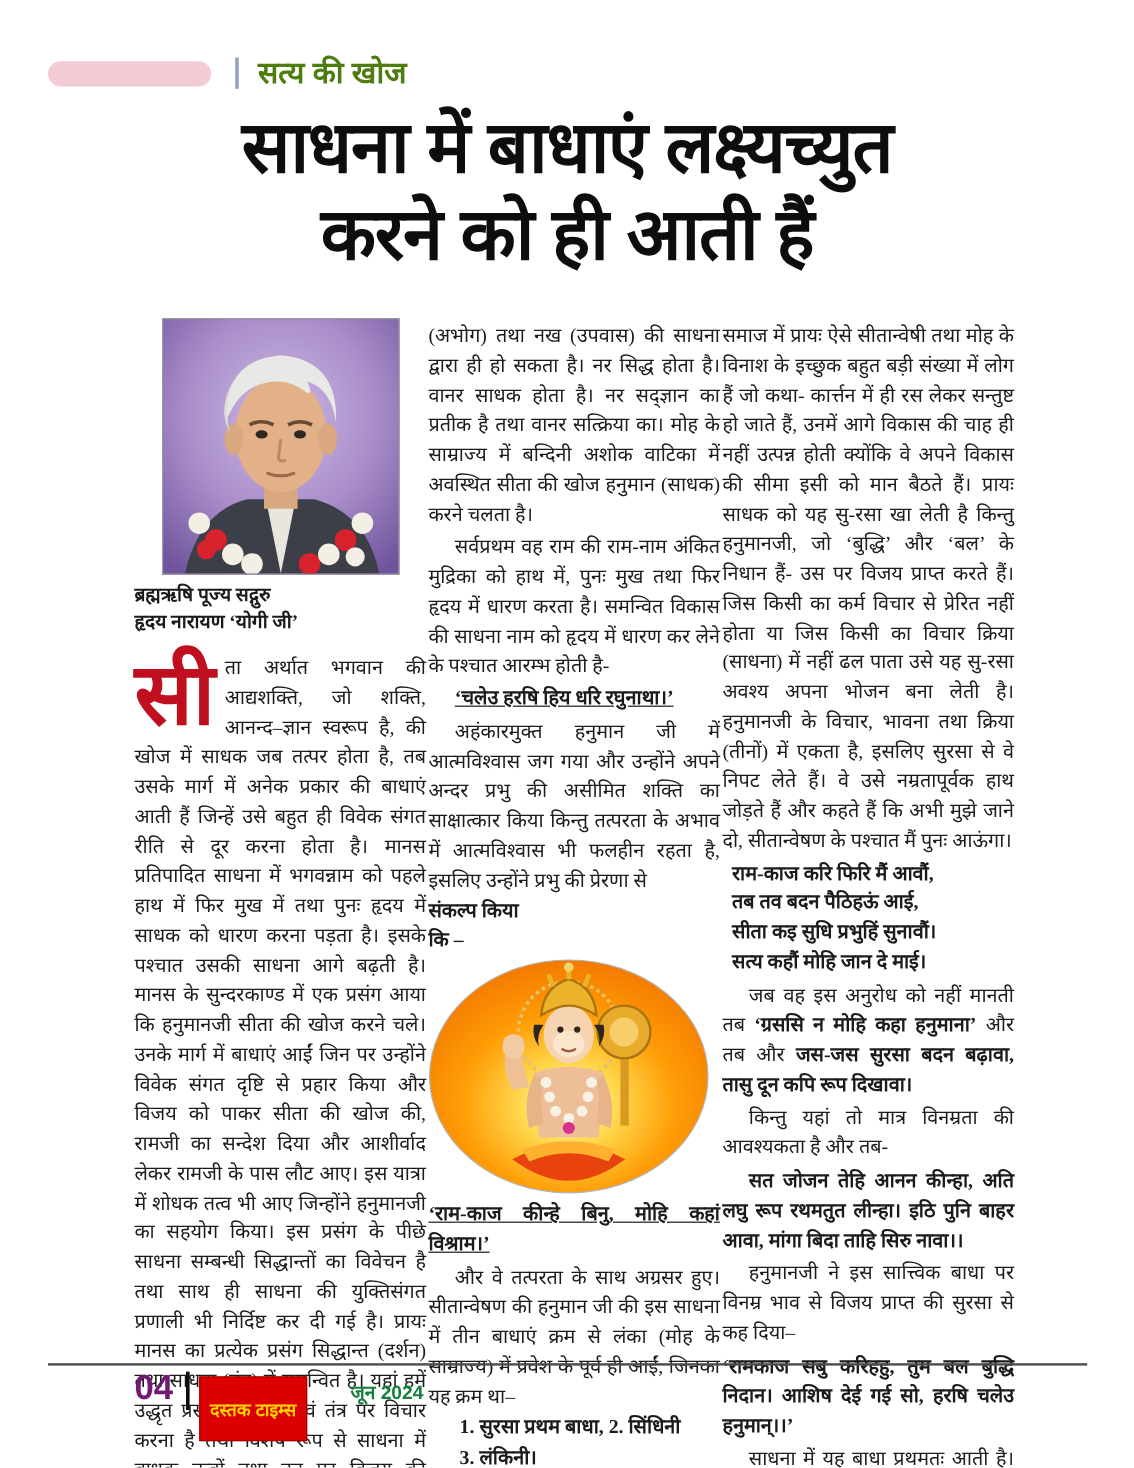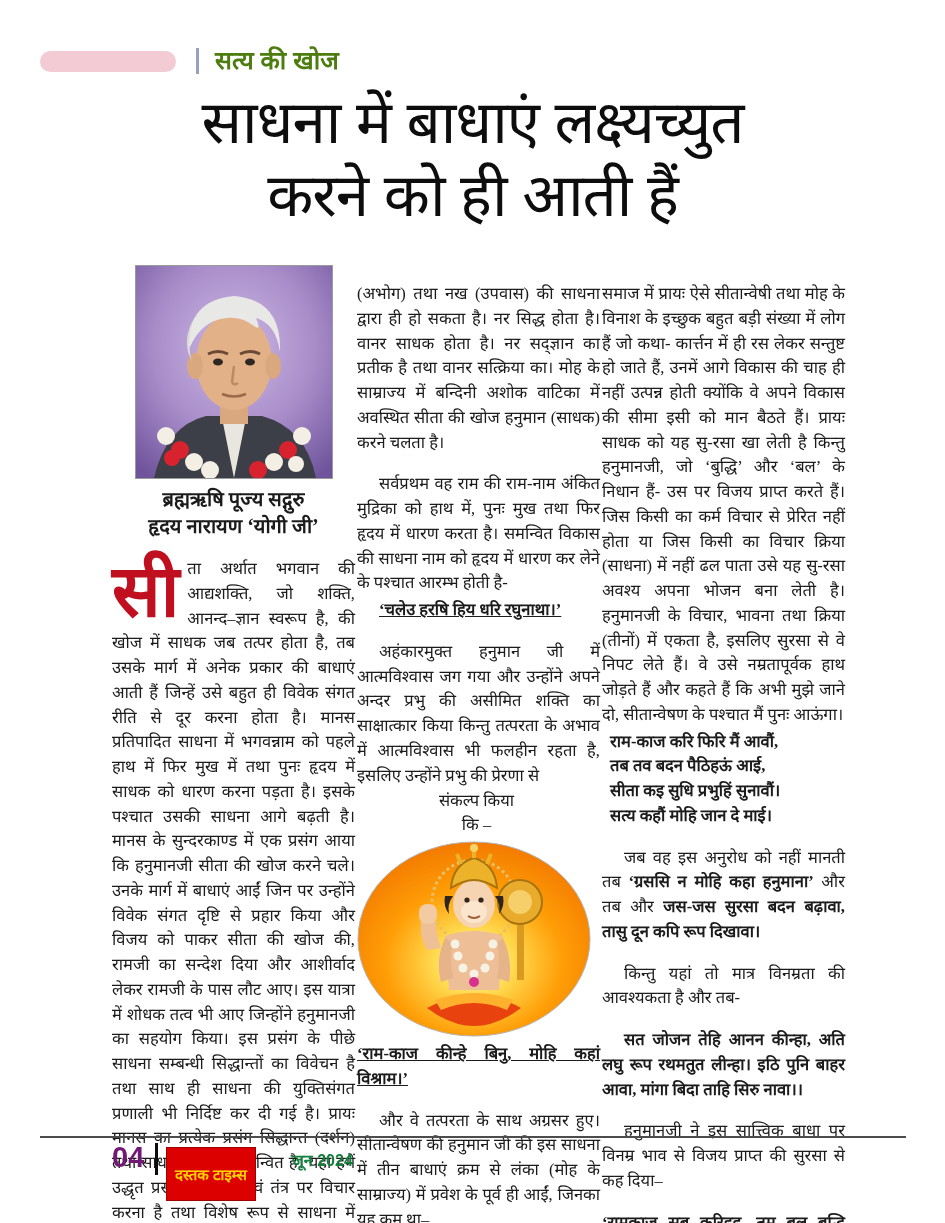--- a/index.html
+++ b/index.html
@@ -8,43 +8,43 @@
     font-family:"Liberation Serif", serif;color:#1b1b1b;overflow:hidden;
   }
   
   .hdr-pill{position:absolute;left:40px;top:51px;width:136px;height:21px;
     background:#f2cbd4;border-radius:11px;}
   .hdr-sep{position:absolute;left:196px;top:48px;width:3px;height:26px;background:#97a0bc;}
   .hdr-label{position:absolute;left:215px;top:42px;font-size:25px;font-weight:bold;
     color:#4d7c0f;font-family:"Liberation Sans", sans-serif;}
   
   .headline{position:absolute;left:80px;top:86px;width:785px;text-align:center;
-    font-family:"Liberation Sans", sans-serif;font-weight:400;color:#0d0d0d;
+    font-family:"Liberation Sans", sans-serif;font-weight:700;color:#0d0d0d;
     font-size:60px;line-height:1.22;letter-spacing:-1px;}
   
   .col{position:absolute;top:265px;width:243px;font-size:16.5px;line-height:1.5;
     text-align:justify;}
   .col1{left:112px;}
   .col2{left:357px;}
   .col3{left:602px;}
-  .para{margin:17px 0 1px 0;}
+  .para{margin:3px 0 1px 0;}
   .indent{text-indent:22px;}
   .bold{font-weight:bold;}
   
   .photo-frame{width:198px;height:214px;margin:0 auto;border:1px solid #9a9a9a;
     box-sizing:border-box;background:#8f76b5;}
-  .caption{margin-top:7px;margin-bottom:16px;text-align:center;font-weight:bold;
-    font-size:20px;line-height:1.35;}
+  .caption{margin-top:7px;margin-bottom:16px;text-align:left;font-weight:bold;
+    font-size:16px;line-height:1.35;}
   
   .dropcap{float:left;font-family:"Liberation Sans", sans-serif;font-weight:900;
     color:#c0101f;font-size:72px;line-height:56px;padding:6px 8px 0 0;}
   
   .quote-line{font-weight:bold;margin:2px 0;text-decoration:underline;}
   .quote-line.center-indent{text-indent:22px;}
-  .tail-right{text-align:center;font-weight:normal;padding-right:4px;line-height:1.45;}
+  .tail-right{text-align:left;font-weight:bold;padding-right:4px;line-height:1.45;}
   .hanuman-wrap{width:234px;height:198px;margin:3px 0 4px 0;}
   .list-line{font-weight:bold;text-indent:26px;margin:1px 0;}
   
   .verse{font-weight:bold;margin:2px 0 2px 8px;text-align:left;line-height:1.5;}
   
   .footer-rule{position:absolute;left:40px;top:1136px;width:866px;height:2px;background:#4c4c4c;}
   .footer-page{position:absolute;left:112px;top:1141px;font-family:"Liberation Sans", sans-serif;
     font-weight:900;font-size:29px;color:#701a75;}
   .footer-bar{position:absolute;left:155px;top:1143px;width:3px;height:32px;background:#0d0d0d;}
   .footer-logo{position:absolute;left:166px;top:1147px;background:#dd0000;color:#ffd200;

